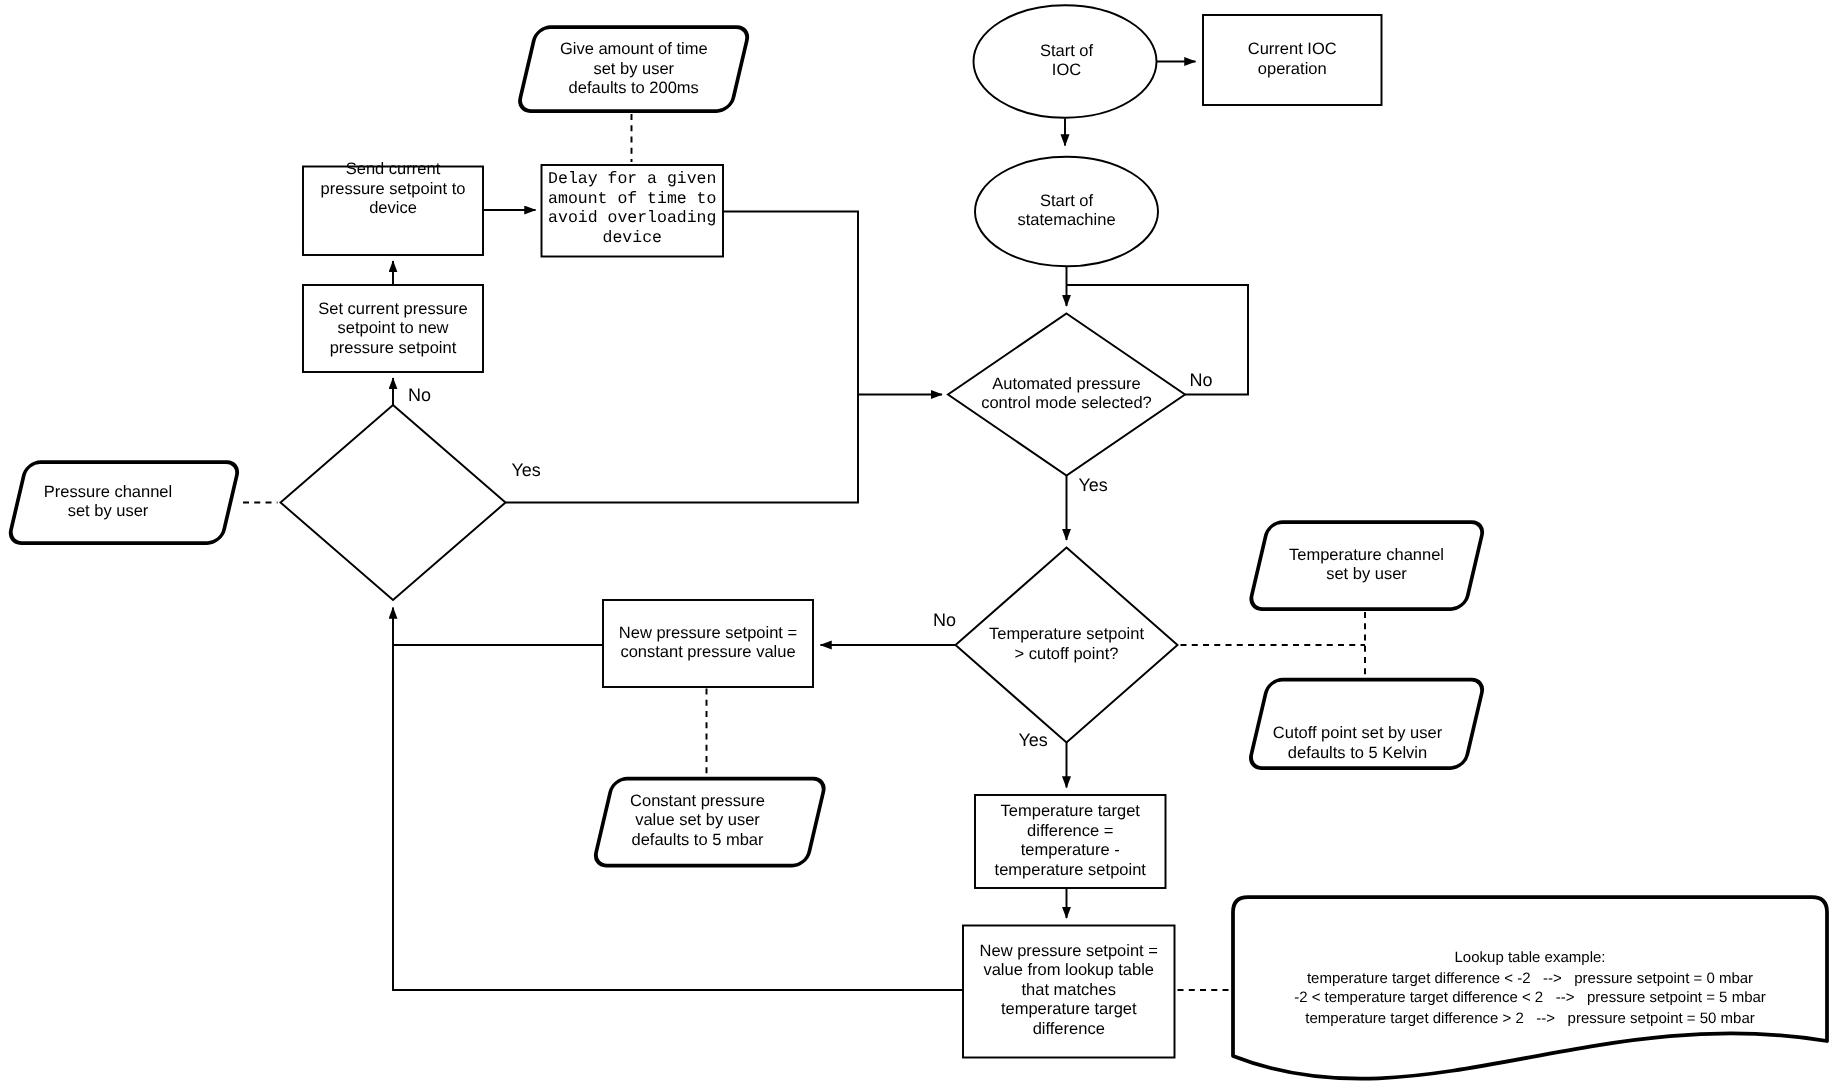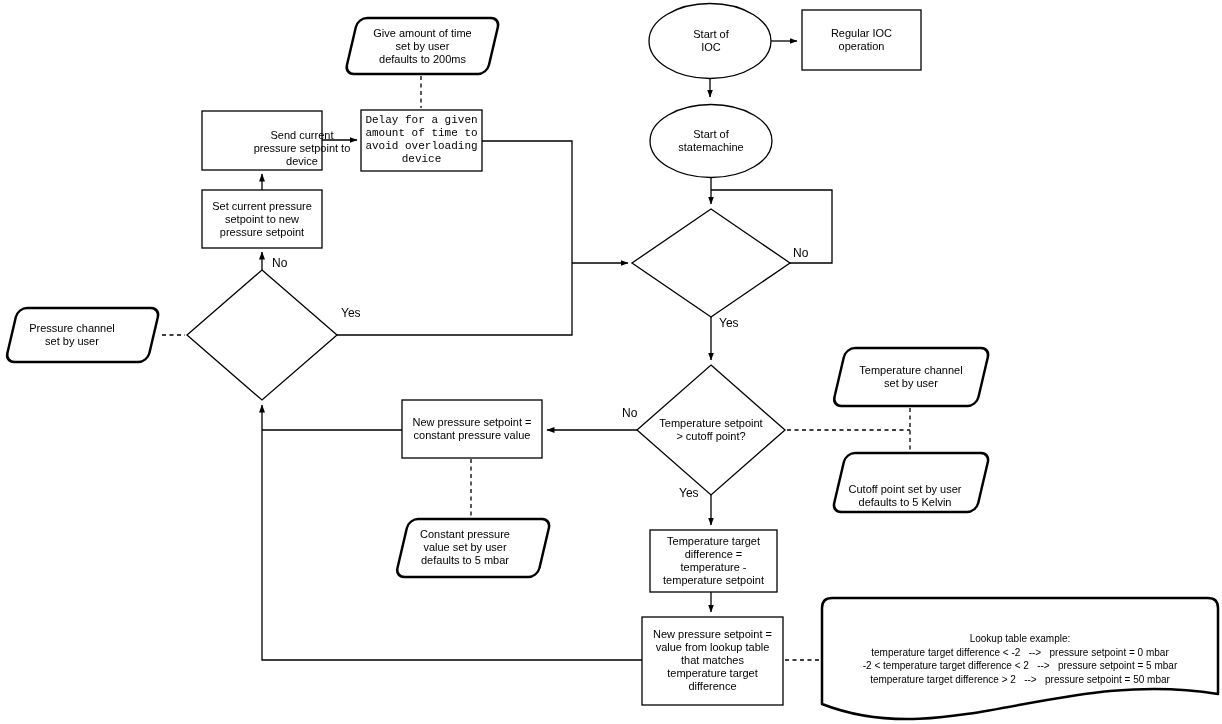--- a/index.html
+++ b/index.html
@@ -95,27 +95,29 @@
     </g>
 
     <path d="M832,598 L1208,598 Q1218,598 1218,608 L1218,694 C1060,668 945,752 822,704 L822,608 Q822,598 832,598 Z" stroke="#000" stroke-width="2.5" fill="#fff" stroke-linejoin="round"></path>
   </svg>
 
   <div class="label" style="left:352px; top:27px;  width:141px;">Give amount of time
 set by user
 defaults to 200ms</div>
   <div class="label" style="left:651px; top:28px;  width:120px;">Start of
 IOC</div>
-  <div class="label" style="left:802px; top:27px;  width:119px;">Regular IOC
+  <div class="label" style="left:802px; top:27px;  width:119px;">Current IOC
 operation</div>
   <div class="label" style="left:651px; top:128px; width:120px;">Start of
 statemachine</div>
+  <div class="label" style="left:626px; top:250px; width:170px;">Automated pressure
+control mode selected?</div>
   <div class="label" style="left:631px; top:417px; width:160px;">Temperature setpoint
 &gt; cutoff point?</div>
-  <div class="label" style="left:203px; top:129px; width:118px;padding-left:40px;">Send current
+  <div class="label" style="left:203px; top:107px; width:118px;">Send current
 pressure setpoint to
 device</div>
   <div class="label" style="left:362px; top:114px; width:119px;font-family:Liberation Mono, monospace;">Delay for a given
 amount of time to
 avoid overloading
 device</div>
   <div class="label" style="left:203px; top:200px; width:118px;">Set current pressure
 setpoint to new
 pressure setpoint</div>
   <div class="label" style="left:12px;  top:322px; width:120px;">Pressure channel

